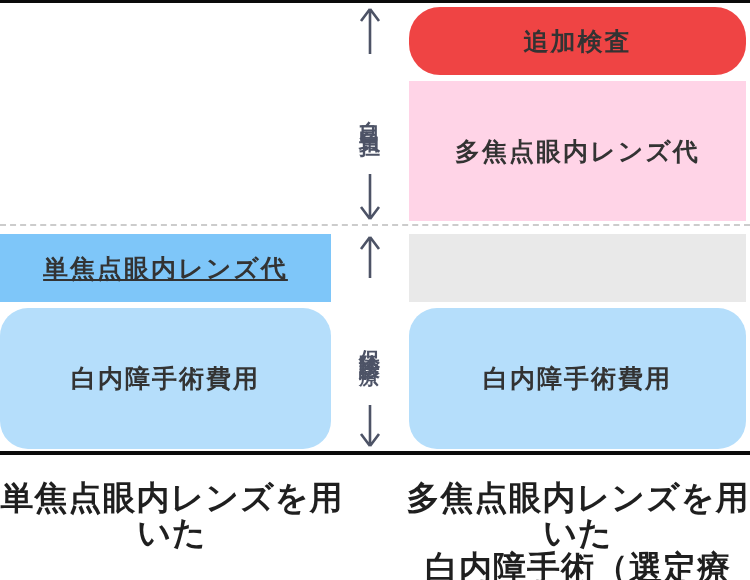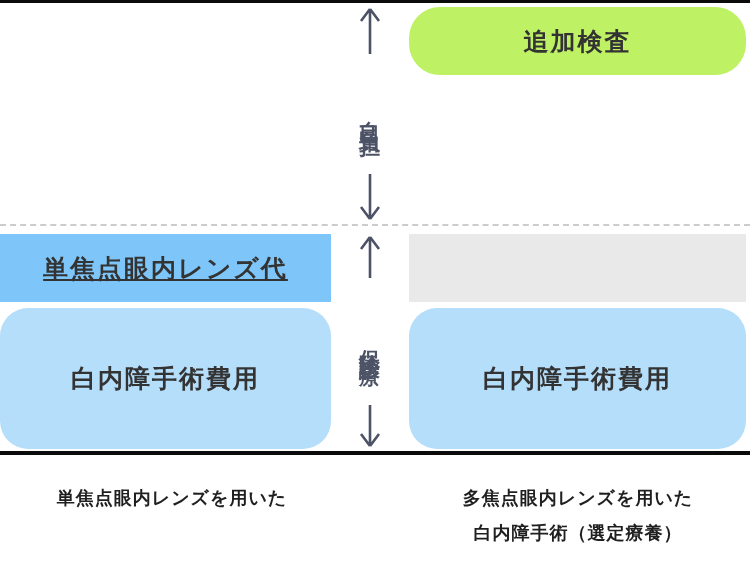--- a/index.html
+++ b/index.html
@@ -37,35 +37,38 @@
   .axis.insurance { top: 234px; height: 215px; }
   .axis-label {
     writing-mode: vertical-rl; text-orientation: upright;
     font-size: 21px; font-weight: 600; color: #4d5366; letter-spacing: 5px;
     line-height: 1;
   }
   .arrow { display: block; }
 
   .caption {
     position: absolute; top: 480px;
-    text-align: center; font-size: 18px; font-weight: bold; color: #1f1f1f;
+    text-align: center; font-size: 33px; font-weight: bold; color: #1f1f1f;
     line-height: 35px; letter-spacing: 1px;
   }
   .caption.left  { left: 0;     width: 344px; }
   .caption.right { left: 402px; width: 352px; }
 </style>
 </head>
 <body>
 
 <div class="stage">
 
   <div class="hline top"></div>
 
-  <div class="box col-right row1" style="background-color: #bef264; border-radius: 31px;">
+  <div class="box col-right row1" style="background-color: #ef4444; border-radius: 31px;">
     <span>追加検査</span>
+  </div>
+  <div class="box col-right row2" style="background-color: rgb(255, 212, 231);">
+    <span>多焦点眼内レンズ代</span>
   </div>
 
   <div class="axis self-pay">
     <svg class="arrow" width="26" height="50" viewBox="0 0 26 50">
       <path d="M13 48 L13 4 M13 3 L4 15 M13 3 L22 15" fill="none" stroke="#4d5366" stroke-width="2.6"></path>
     </svg>
     <div class="axis-label">自己負担</div>
     <svg class="arrow" width="26" height="50" viewBox="0 0 26 50">
       <path d="M13 2 L13 46 M13 47 L4 35 M13 47 L22 35" fill="none" stroke="#4d5366" stroke-width="2.6"></path>
     </svg>

